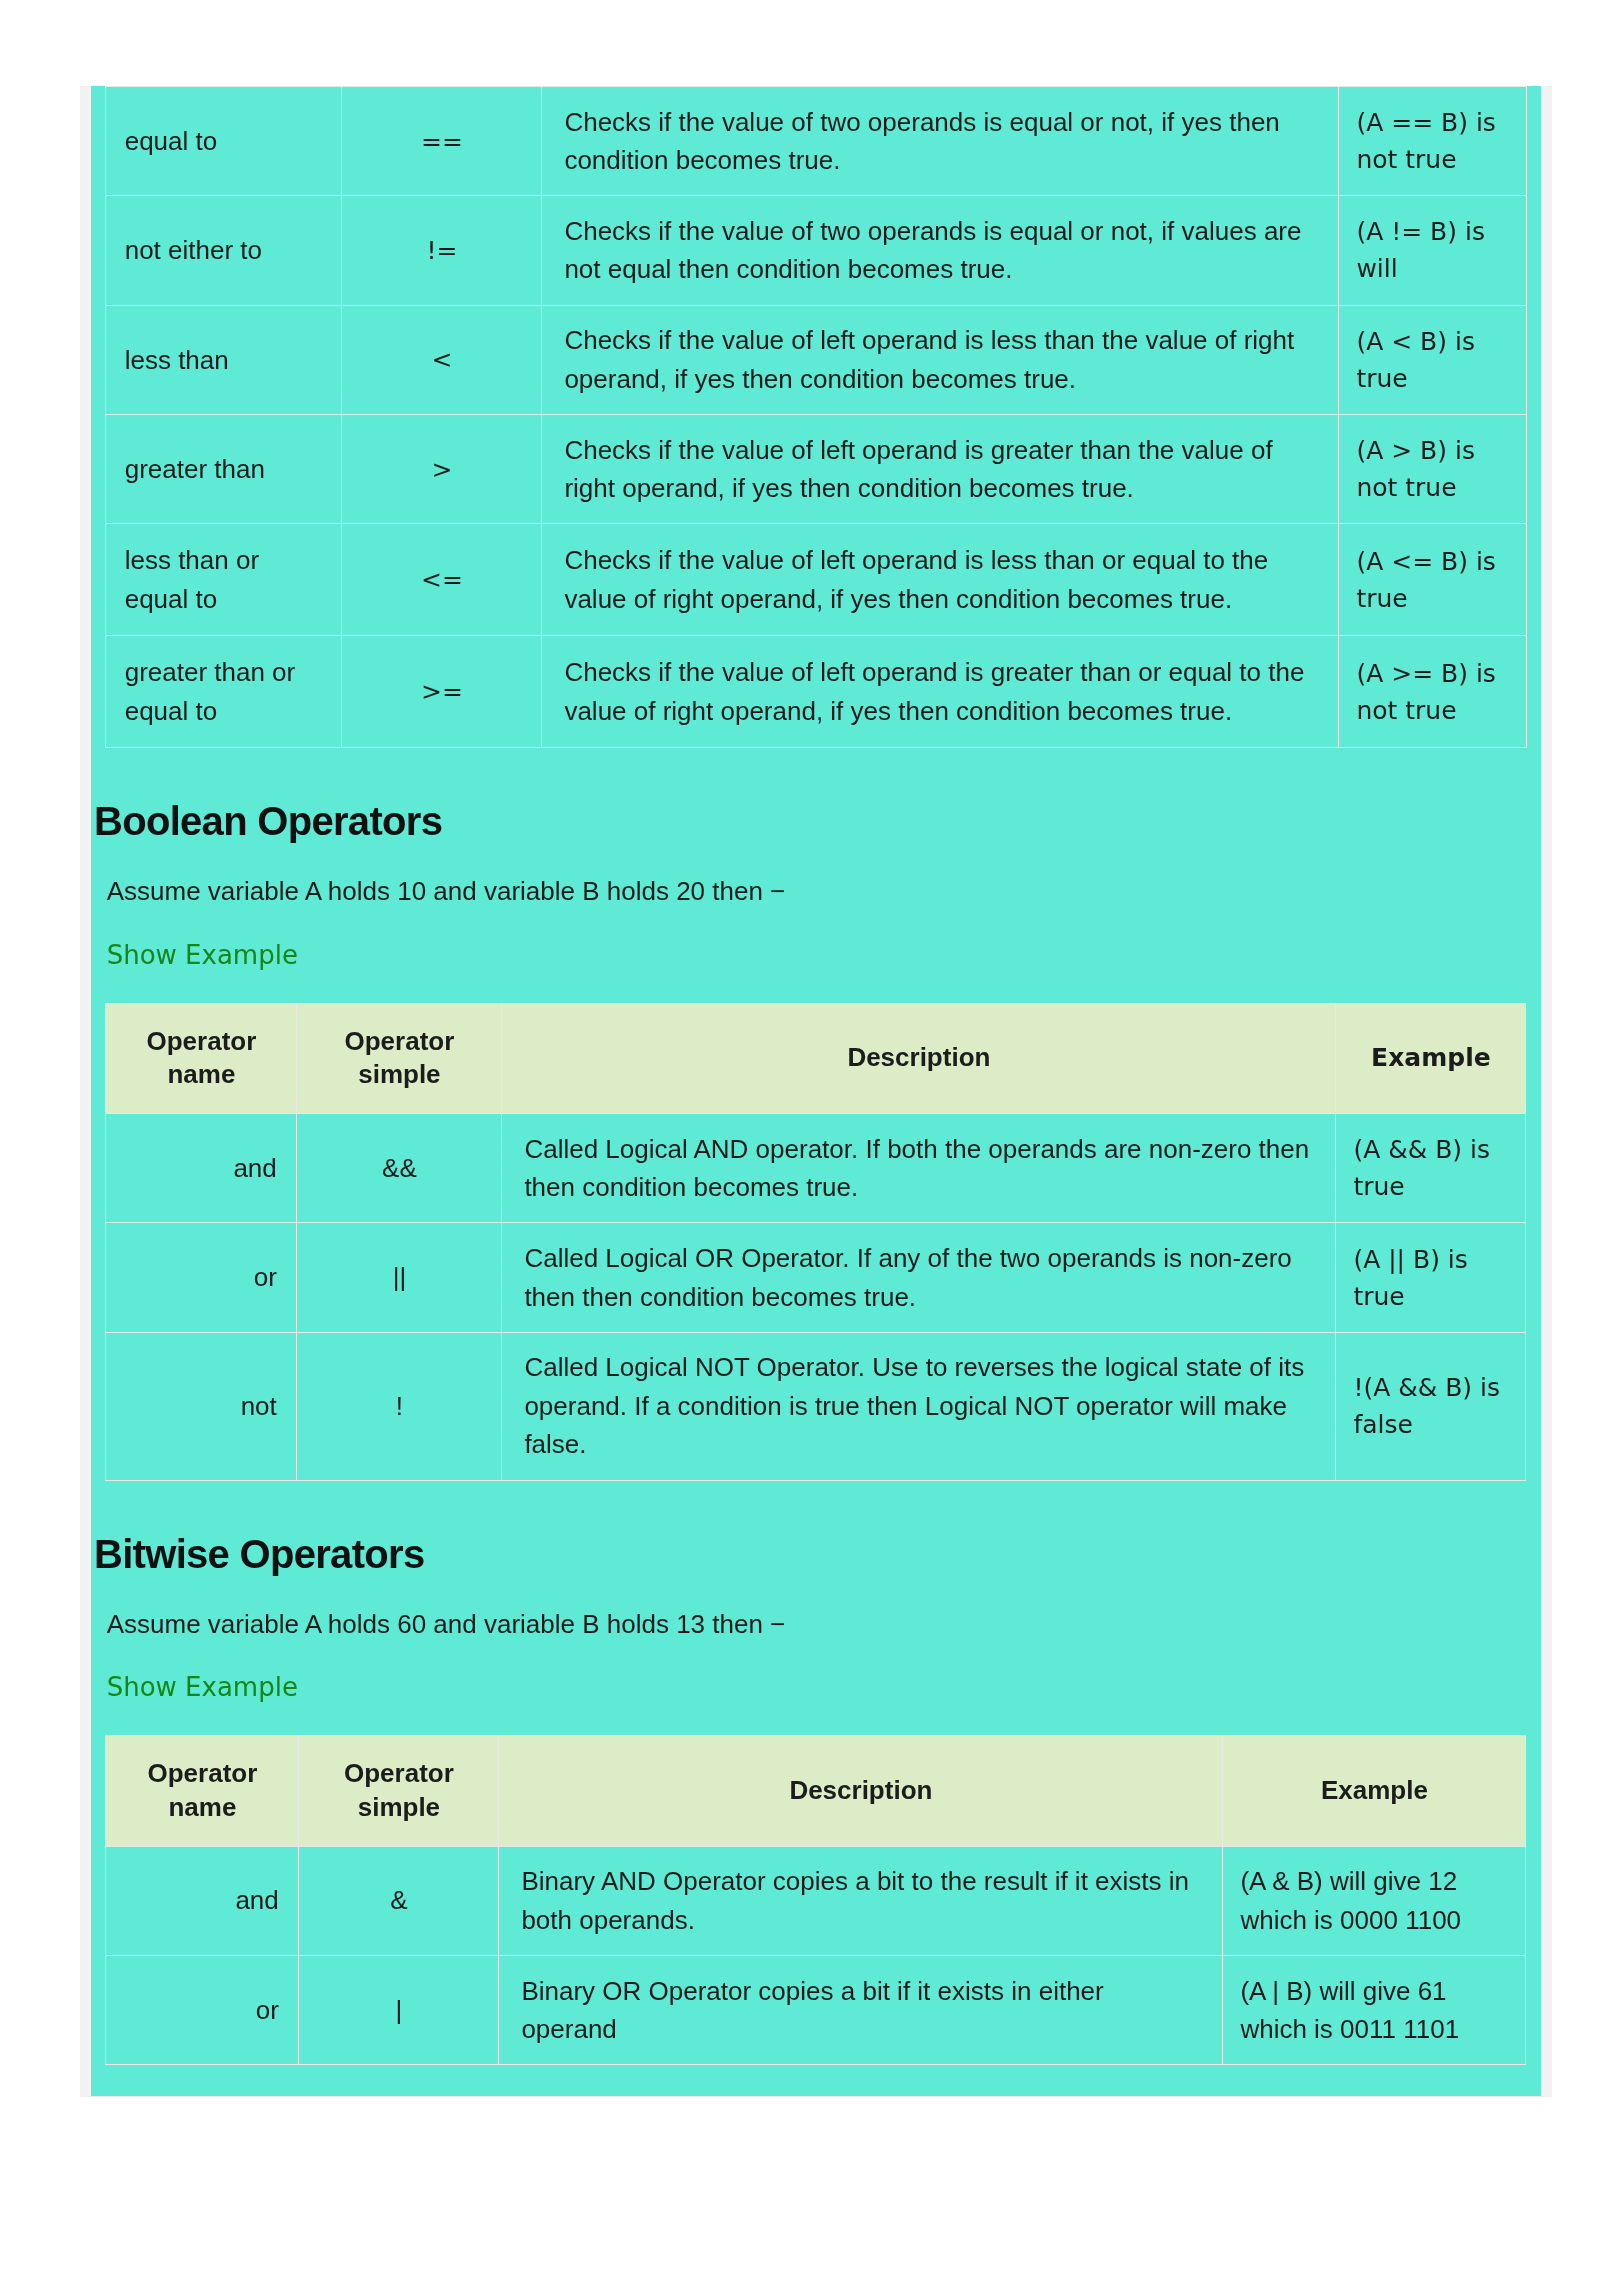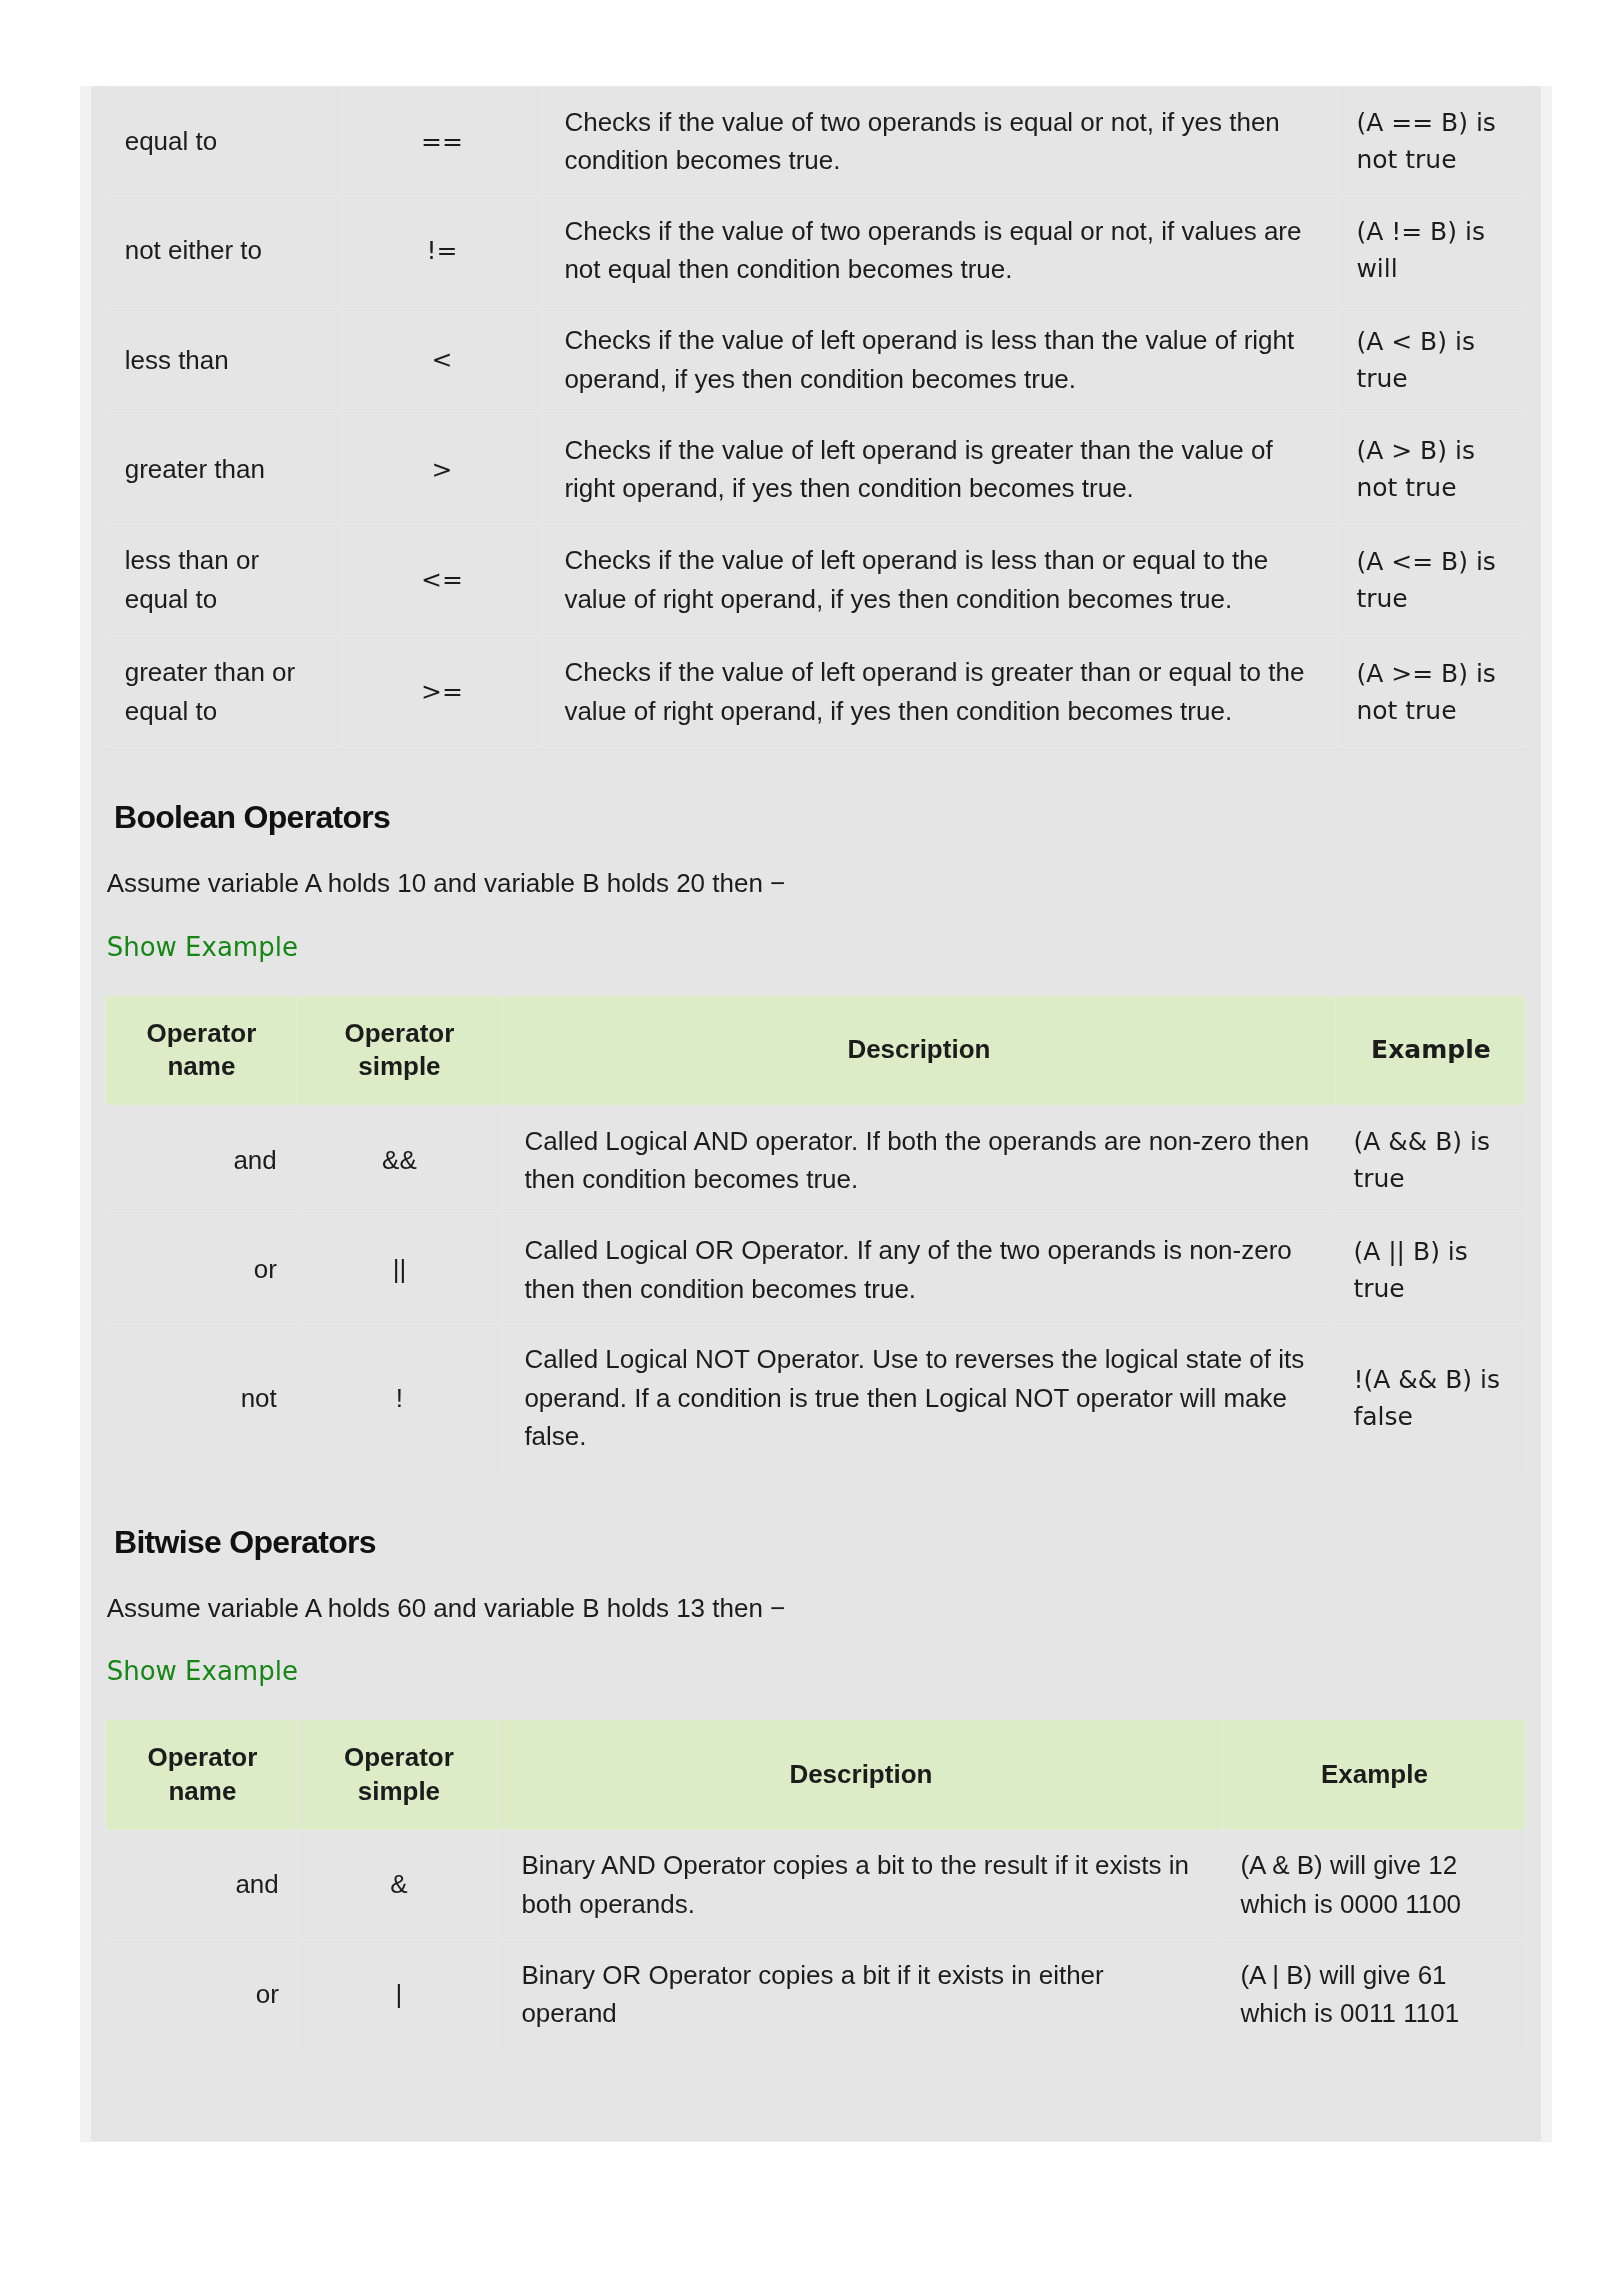--- a/index.html
+++ b/index.html
@@ -13,22 +13,22 @@
     -webkit-font-smoothing: antialiased;
   }
   .content-card {
     box-sizing: border-box;
     margin-left: 80px;
     width: 1472px;
     margin-top: 86px;
     border-left: 11px solid #f2f2f2;
     border-right: 11px solid #f2f2f2;
     border-bottom: 1.3px solid #ececec;
-    padding-bottom: 92px;
-    background: #e5e5e5;
+    padding-bottom: 31px;
+    background: #5eead4;
   }
   table {
     border-collapse: collapse;
     table-layout: fixed;
     margin-left: 14.4px;
     width: 1420px;
     font-size: 26px;
   }
   td, th {
     border: 1.3px solid #e8e8e8;
@@ -45,25 +45,25 @@
     line-height: 1.3;
     font-size: 26px;
   }
   .cell-name { text-align: left; padding-left: 18.3px; }
   .cell-name-center { text-align: right; }
   .cell-symbol { text-align: center; }
   .cell-desc { padding: 15.7px 22px; }
   .cell-example { padding: 15.7px 17px; }
   .wide { font-family: "DejaVu Sans", sans-serif; font-size: 25px; }
   .section-title {
-    font-size: 32px;
+    font-size: 40px;
     font-weight: 700;
     letter-spacing: -0.7px;
     color: #111111;
-    margin: 51px 0 0 23px;
+    margin: 51px 0 0 3px;
   }
   .section-intro {
     font-size: 26px;
     margin: 29px 0 0 15.7px;
     line-height: 1.4;
   }
   .show-example {
     font-family: "DejaVu Sans", sans-serif;
     font-size: 26px;
     color: #168716;

